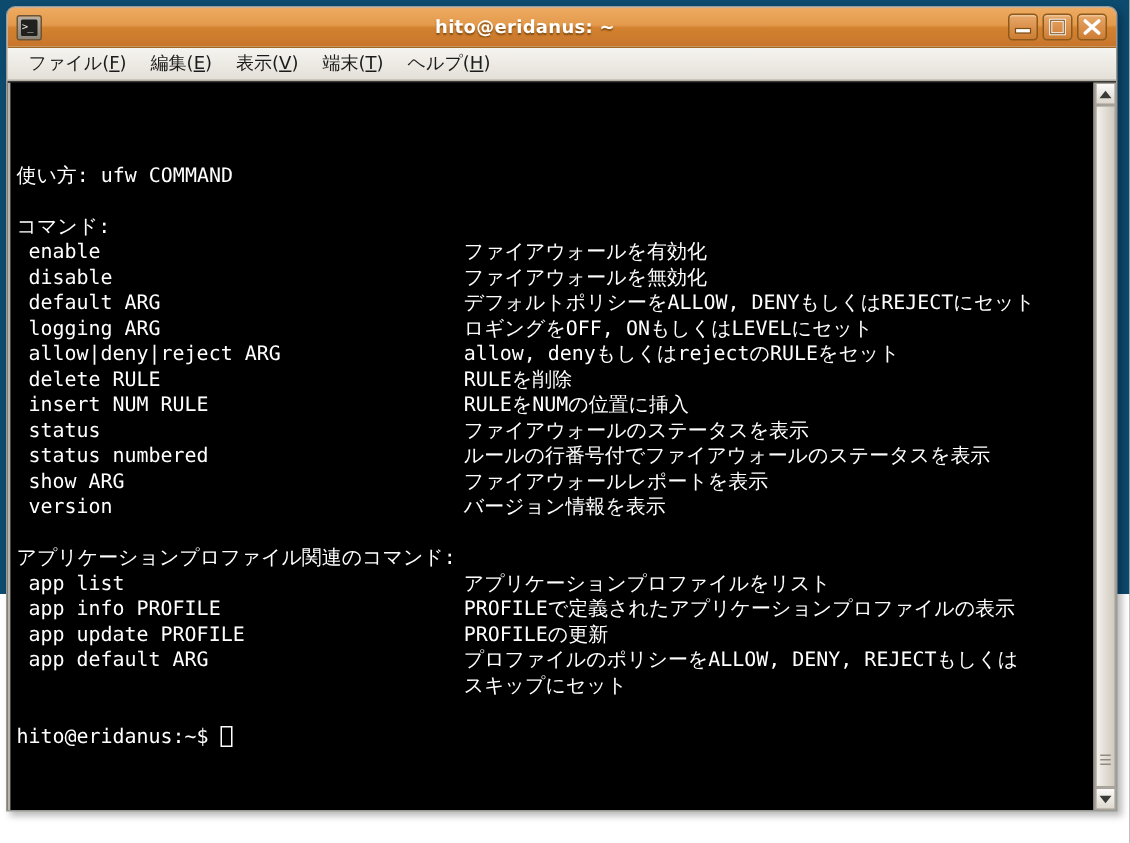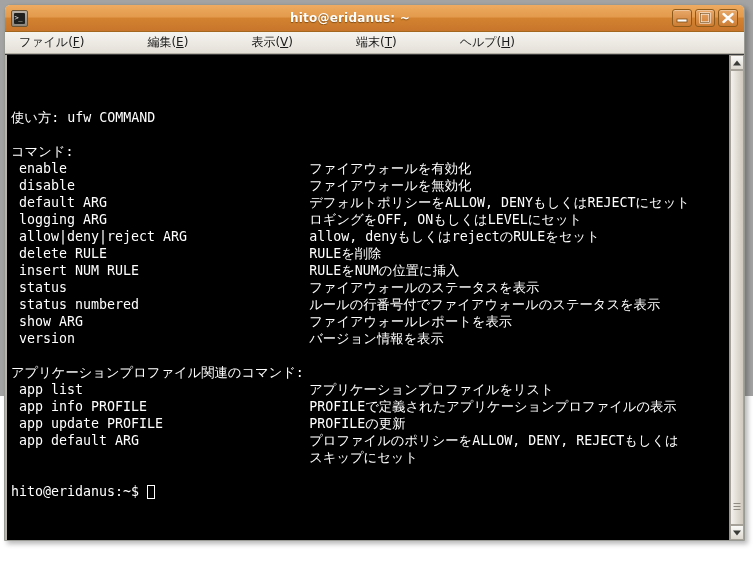--- a/index.html
+++ b/index.html
@@ -13,21 +13,21 @@
     height: 562px;
     overflow: hidden;
     font-family: "DejaVu Sans", sans-serif;
   }
 
   
   #desktop {
     position: relative;
     width: 753px;
     height: 396px;
-    background: #a3a3a3;
+    background: #0c4a6e;
   }
 
   
   #window {
     position: absolute;
     left: 4px;
     top: 4px;
     width: 741px;
     height: 537px;
     border: 1px solid #9a9a94;
@@ -120,21 +120,20 @@
   
   #menubar {
     height: 22px;
     flex: 0 0 22px;
     background: linear-gradient(to bottom, #f6f4f0, #e4e0d8);
     border-bottom: 1px solid #b5b0a6;
     display: flex;
     align-items: center;
     padding-left: 6px;
     box-sizing: border-box;
-    gap: 47px;
   }
   .menu-item {
     font-family: "DejaVu Sans", sans-serif;
     font-size: 12px;
     color: #1b1b1b;
     padding: 2px 8px;
     white-space: nowrap;
     cursor: default;
     border-radius: 2px;
   }

